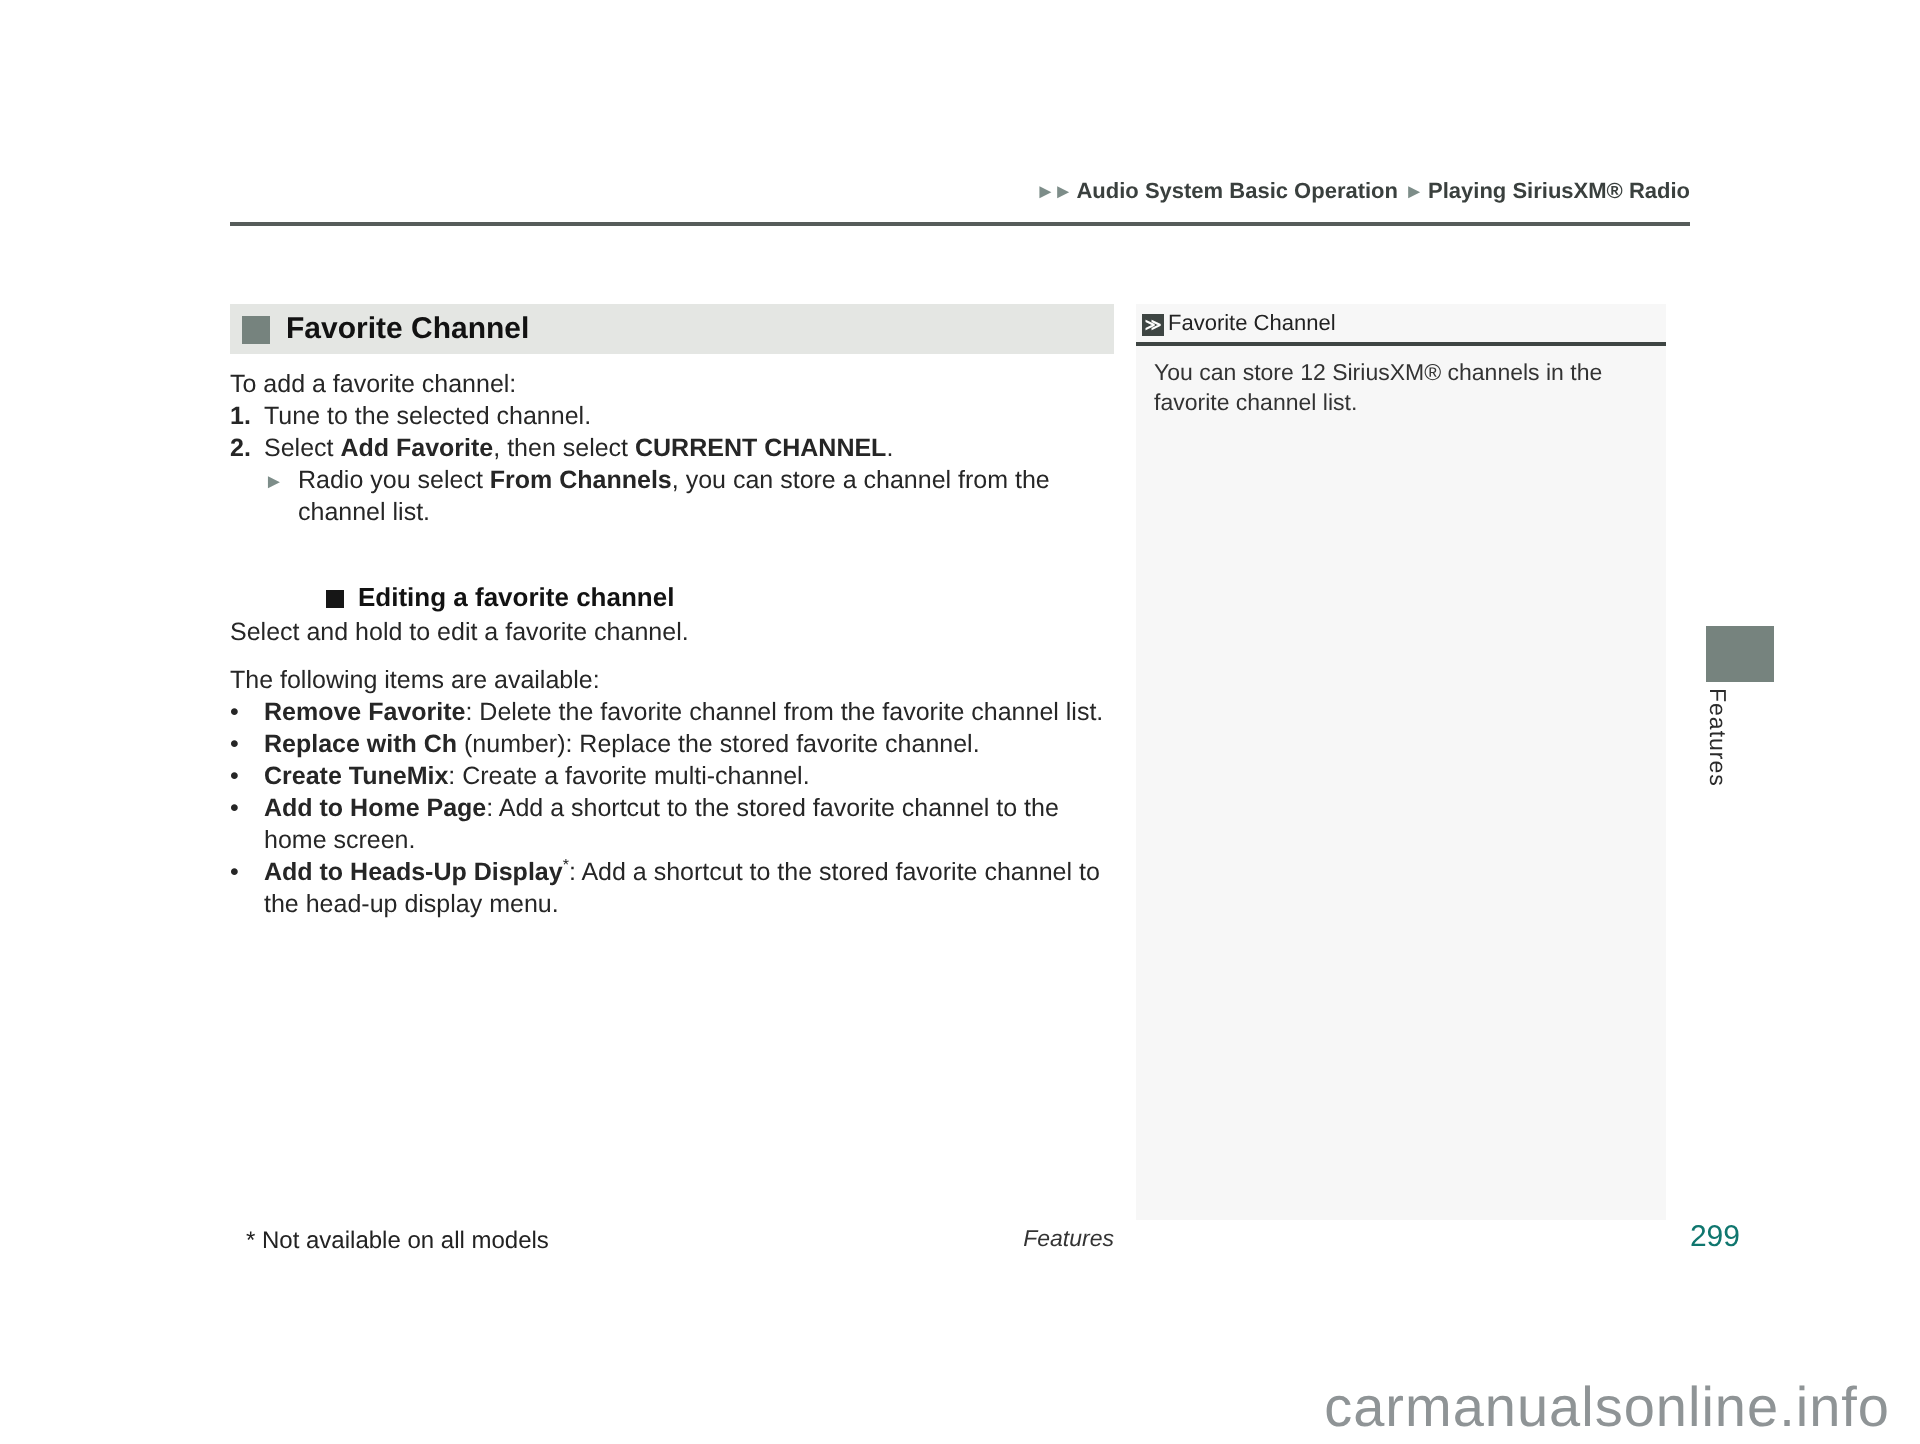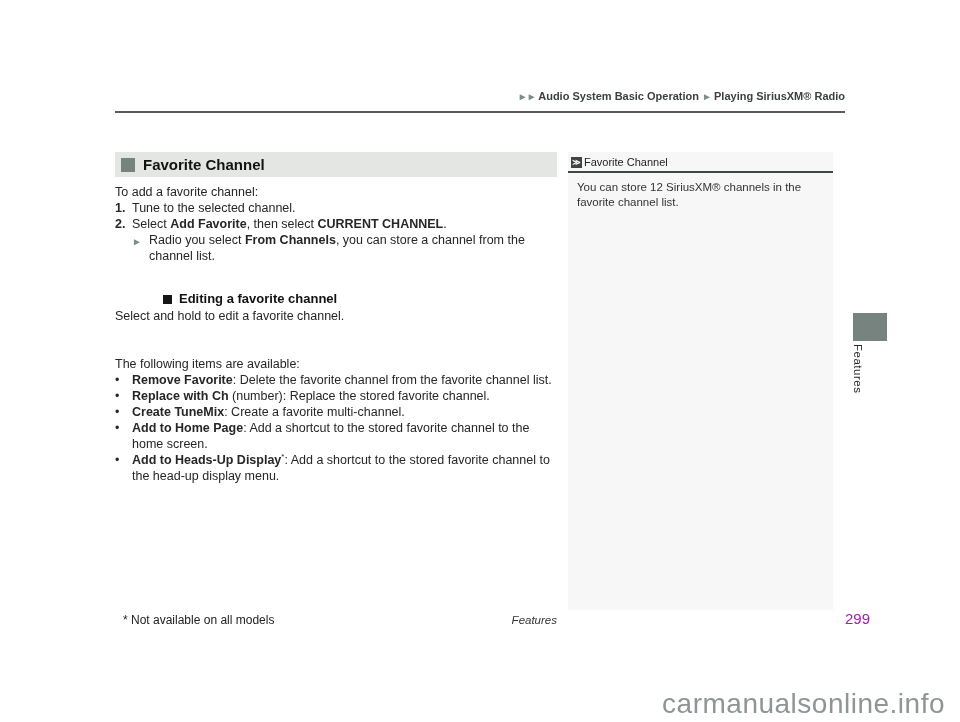--- a/index.html
+++ b/index.html
@@ -17,40 +17,40 @@
   .content { position:absolute; left:115px; top:152px; width:442px; font-size:12.5px; line-height:16px; }
   .section-header { height:25px; background:#e4e6e3; display:flex; align-items:center; padding-left:6px; margin-bottom:7px; }
   .sq { width:14px; height:14px; background:#76837e; margin-right:8px; flex:none; }
   .section-title { font-size:15px; font-weight:bold; color:#121212; }
   .step { display:flex; }
   .num { width:17px; flex:none; font-weight:bold; }
   .note { display:flex; padding-left:17px; }
   .note-arrow { width:17px; flex:none; color:#7d8d89; font-size:10px; padding-top:2px; }
   .subsection-title { margin-top:27px; margin-bottom:1px; font-weight:bold; font-size:13px; color:#121212; display:flex; align-items:center;padding-left:48px; }
   .blk-sq { width:9px; height:9px; background:#161616; margin-right:7px; flex:none; }
-  .avail { margin-top:32px; }
+  .avail { margin-top:8px; }
   .bullet { display:flex; }
   .dot { width:17px; flex:none; }
   sup { font-size:8px; vertical-align:super; line-height:0; }
 
   
   .sidebar { position:absolute; left:568px; top:152px; width:265px; height:458px; background:#f7f7f7; }
   .sb-header { display:flex; align-items:center; gap:2px; padding:4px 2px 3px 3px; border-bottom:2px solid #3e4543; }
   .sb-icon { width:11px; height:11px; background:#3e4543; color:#ffffff; font-size:8px; line-height:11px; text-align:center; flex:none; font-weight:bold; }
   .sb-title { font-size:11px; color:#222; }
   .sb-body { margin:7px 9px; font-size:11.5px; line-height:15px; color:#333; }
 
   
   .feat-sq { position:absolute; left:853px; top:313px; width:34px; height:28px; background:#76837e; }
   .feat-label { position:absolute; left:852px; top:344px; writing-mode:vertical-rl; font-size:11.5px; color:#2b2b2b; letter-spacing:0.5px; }
 
   
   .footnote { position:absolute; left:123px; top:613px; font-size:12px; color:#222; }
   .continued { position:absolute; right:403px; top:614px; font-size:11.5px; font-style:italic; color:#333; }
-  .page-number { position:absolute; right:90px; top:610px; font-size:15px; color:#a21caf; }
+  .page-number { position:absolute; right:90px; top:610px; font-size:15px; color:#0f766e; }
   .watermark { position:absolute; right:15px; top:688px; font-size:28px; color:#8f9496; letter-spacing:0.5px; }
 </style>
 </head>
 <body>
 
 <div class="page">
 
   <div class="breadcrumb">
     <span class="bc-arrow">►►</span>
     <span>Audio System Basic Operation</span>

